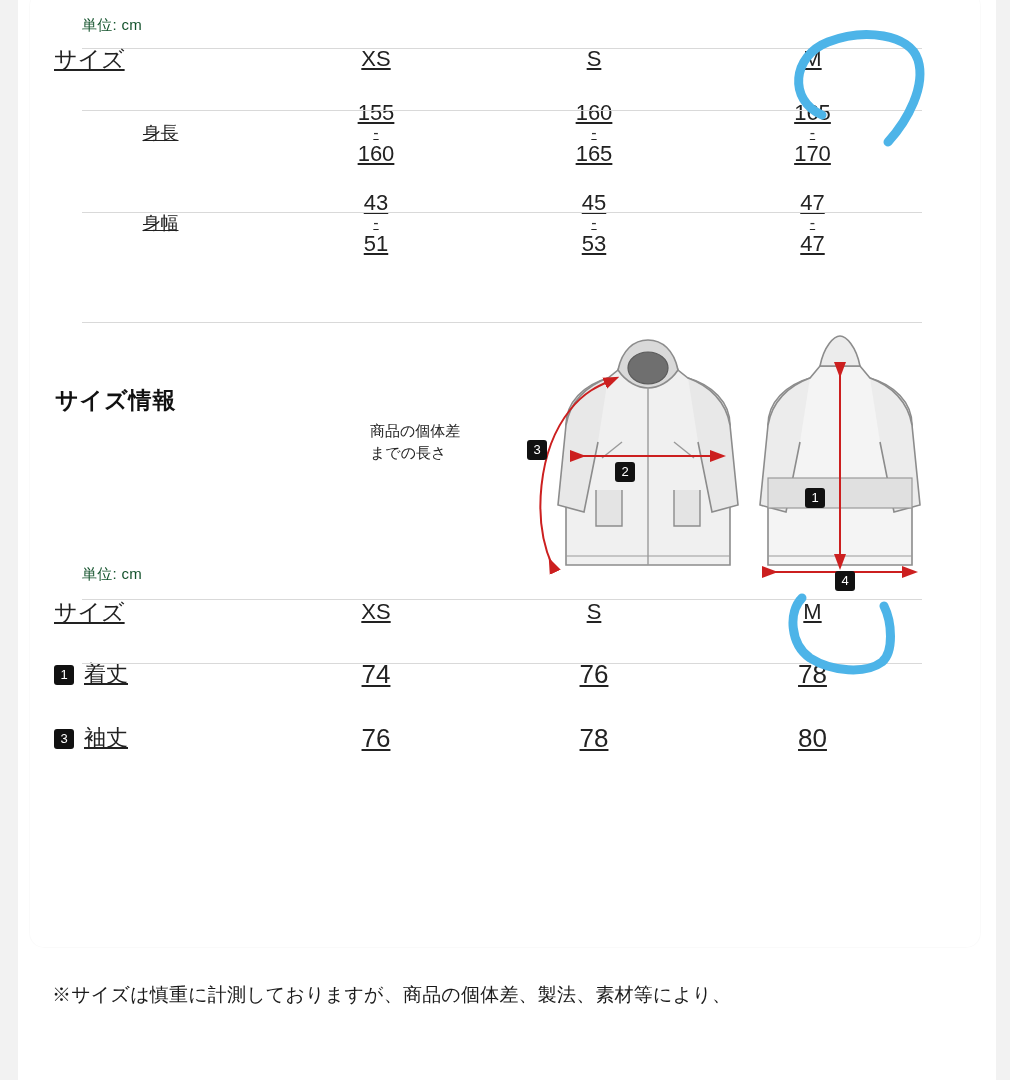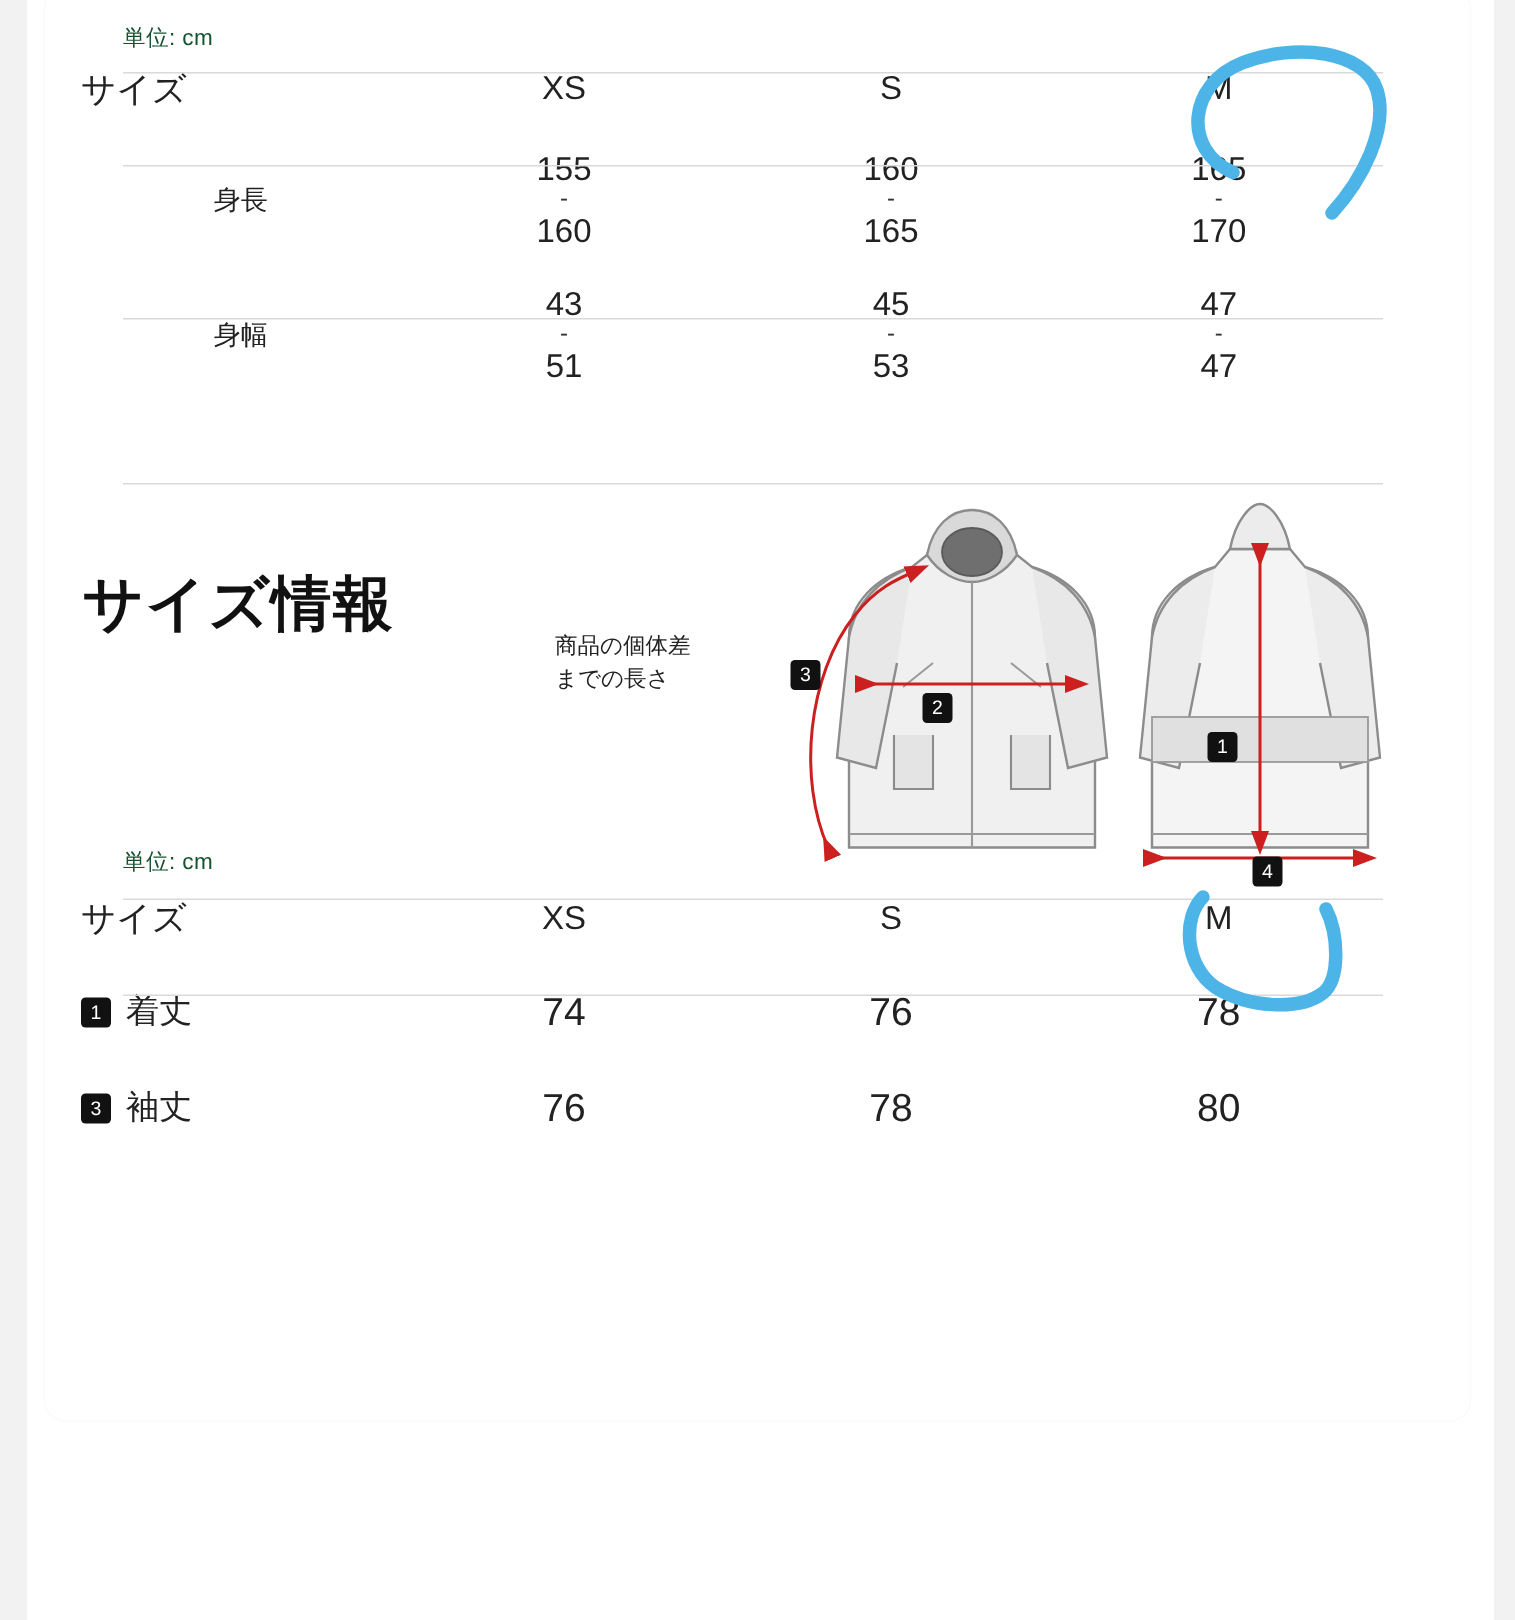--- a/index.html
+++ b/index.html
@@ -56,20 +56,21 @@
   .sizetable {
     position: absolute;
     border-collapse: collapse;
     table-layout: fixed;
   }
   .sizetable td, .sizetable th {
     border: 0;
     padding: 0;
     text-align: center;
     font-weight: normal;
+    text-decoration: underline;
   }
   .rowline {
     position: absolute;
     height: 1px;
     background: #d9d9d9;
   }
 
   
   #table1 {
     left: 52px;
@@ -103,22 +104,22 @@
     display: block;
     font-size: 16px;
     line-height: 0.7;
     color: #333;
   }
 
   
   .section-title {
     position: absolute;
     left: 55px;
-    top: 375px;
-    font-size: 40px;
+    top: 385px;
+    font-size: 23px;
     font-weight: bold;
     letter-spacing: 1px;
     color: #111;
   }
 
   
   .diagram {
     position: absolute;
     left: 370px;
     top: 330px;
@@ -378,13 +379,14 @@
 
 <svg class="annot" style="left:780px; top:20px; width:165px; height:130px;" viewBox="0 0 165 130">
   <path d="M42 95 C8 80 12 36 48 22 C84 8 130 14 138 40 C146 66 128 100 108 122" fill="none" stroke="#4db4e8" stroke-width="9" stroke-linecap="round"></path>
 </svg>
 
 <svg class="annot" style="left:780px; top:592px; width:130px; height:95px;" viewBox="0 0 130 95">
   <path d="M22 6 C8 20 10 52 30 66 C52 80 86 82 102 70 C114 60 112 30 104 14" fill="none" stroke="#4db4e8" stroke-width="9" stroke-linecap="round" stroke-linejoin="round"></path>
 </svg>
 
 <div class="footnote">
+  <div>※サイズは慎重に計測しておりますが、商品の個体差、製法、素材等により、</div>
 </div>
 
 </body></html>

